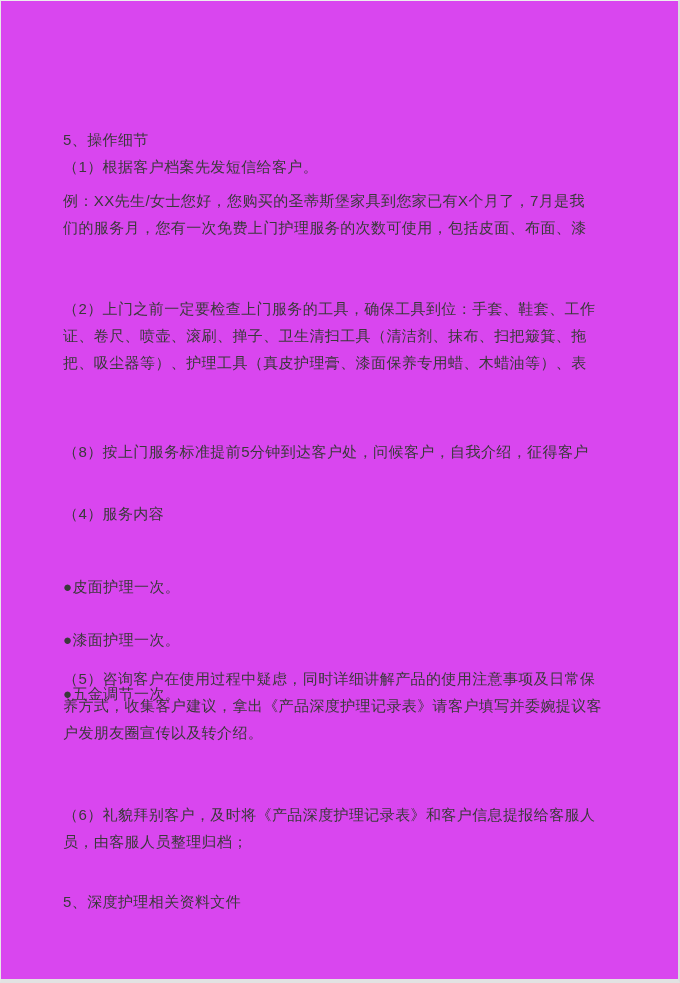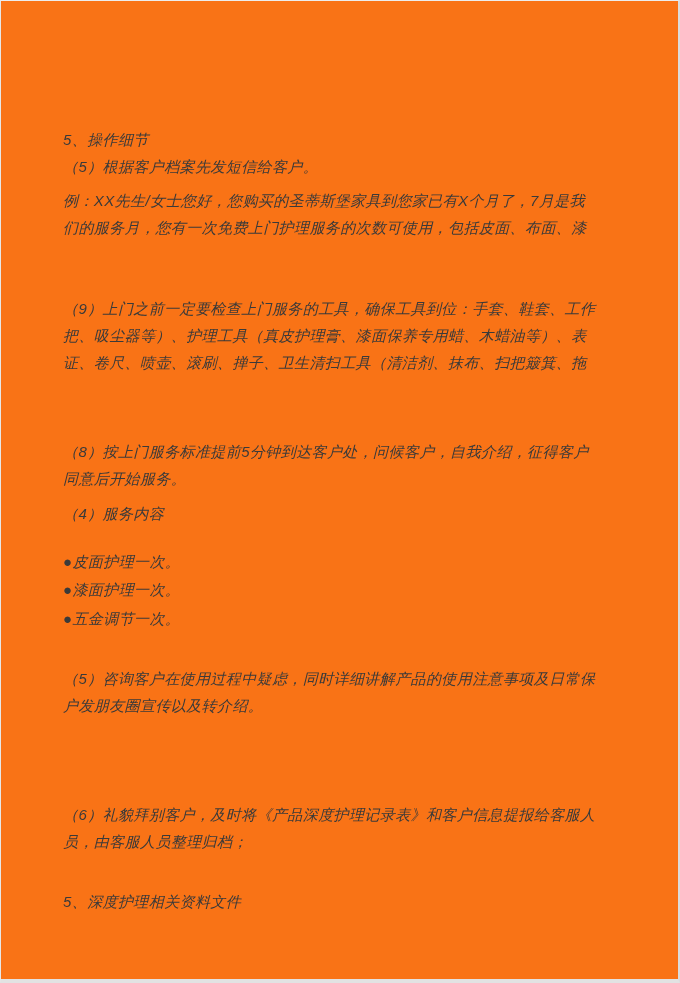--- a/index.html
+++ b/index.html
@@ -6,27 +6,26 @@
     margin: 0;
     padding: 0;
     background: #f0f0f0;
     font-family: "Liberation Sans", "DejaVu Sans", sans-serif;
   }
   .page {
     position: relative;
     width: 680px;
     height: 983px;
     box-sizing: border-box;
-    background: #f97316;
+    background: #d946ef;
     border-top: 1px solid #ededed;
     border-left: 1px solid #e7e7e7;
     border-right: 2px solid #dcdcdc;
     border-bottom: 4px solid #e2e2e2;
     overflow: hidden;
-    font-style: italic;
   }
   .doc {
     position: absolute;
     left: 62px;
     top: 0;
     width: 560px;
     height: 100%;
   }
   .block {
     position: absolute;
@@ -35,67 +34,68 @@
     color: #3a3a3a;
     font-size: 15px;
     letter-spacing: 0.4px;
   }
   .line {
     line-height: 27px;
     white-space: nowrap;
   }
   .block.bullets .line {
     line-height: 28.3px;
+    margin-top: 25px;
   }
   .block.heading .line {
     line-height: 27px;
   }
 </style>
 </head>
 <body>
 
 <div class="page">
   <div class="doc">
 
     <div class="block heading" style="top:125px">
       <div class="line">5、操作细节</div>
     </div>
 
     <div class="block" style="top:152px">
-      <div class="line">（5）根据客户档案先发短信给客户。</div>
+      <div class="line">（1）根据客户档案先发短信给客户。</div>
     </div>
 
     <div class="block" style="top:186px">
       <div class="line">例：XX先生/女士您好，您购买的圣蒂斯堡家具到您家已有X个月了，7月是我</div>
       <div class="line">们的服务月，您有一次免费上门护理服务的次数可使用，包括皮面、布面、漆</div>
     </div>
 
     <div class="block" style="top:294px">
-      <div class="line">（9）上门之前一定要检查上门服务的工具，确保工具到位：手套、鞋套、工作</div>
+      <div class="line">（2）上门之前一定要检查上门服务的工具，确保工具到位：手套、鞋套、工作</div>
+      <div class="line">证、卷尺、喷壶、滚刷、掸子、卫生清扫工具（清洁剂、抹布、扫把簸箕、拖</div>
       <div class="line">把、吸尘器等）、护理工具（真皮护理膏、漆面保养专用蜡、木蜡油等）、表</div>
-      <div class="line">证、卷尺、喷壶、滚刷、掸子、卫生清扫工具（清洁剂、抹布、扫把簸箕、拖</div>
     </div>
 
     <div class="block" style="top:437px">
       <div class="line">（8）按上门服务标准提前5分钟到达客户处，问候客户，自我介绍，征得客户</div>
-      <div class="line">同意后开始服务。</div>
     </div>
 
     <div class="block" style="top:499px">
       <div class="line">（4）服务内容</div>
     </div>
 
     <div class="block bullets" style="top:547px">
       <div class="line">●皮面护理一次。</div>
       <div class="line">●漆面护理一次。</div>
       <div class="line">●五金调节一次。</div>
     </div>
 
     <div class="block" style="top:664px">
       <div class="line">（5）咨询客户在使用过程中疑虑，同时详细讲解产品的使用注意事项及日常保</div>
+      <div class="line">养方式，收集客户建议，拿出《产品深度护理记录表》请客户填写并委婉提议客</div>
       <div class="line">户发朋友圈宣传以及转介绍。</div>
     </div>
 
     <div class="block" style="top:800px">
       <div class="line">（6）礼貌拜别客户，及时将《产品深度护理记录表》和客户信息提报给客服人</div>
       <div class="line">员，由客服人员整理归档；</div>
     </div>
 
     <div class="block heading" style="top:887px">
       <div class="line">5、深度护理相关资料文件</div>

